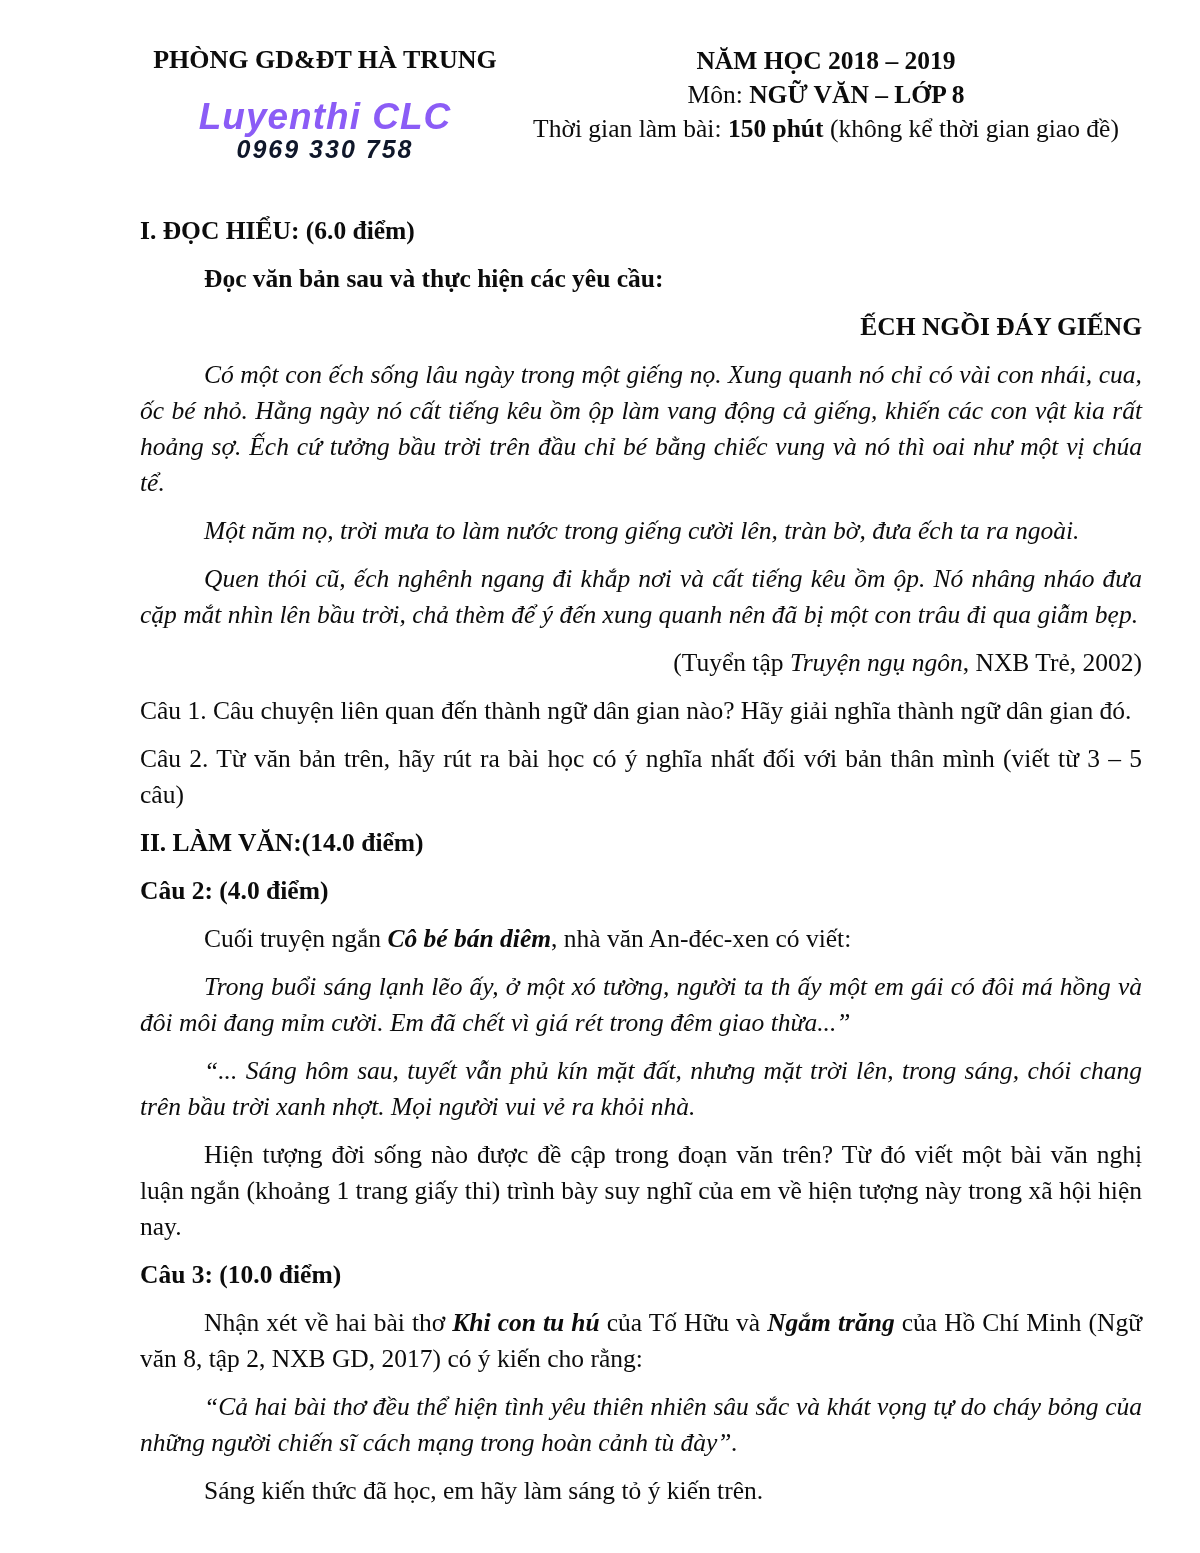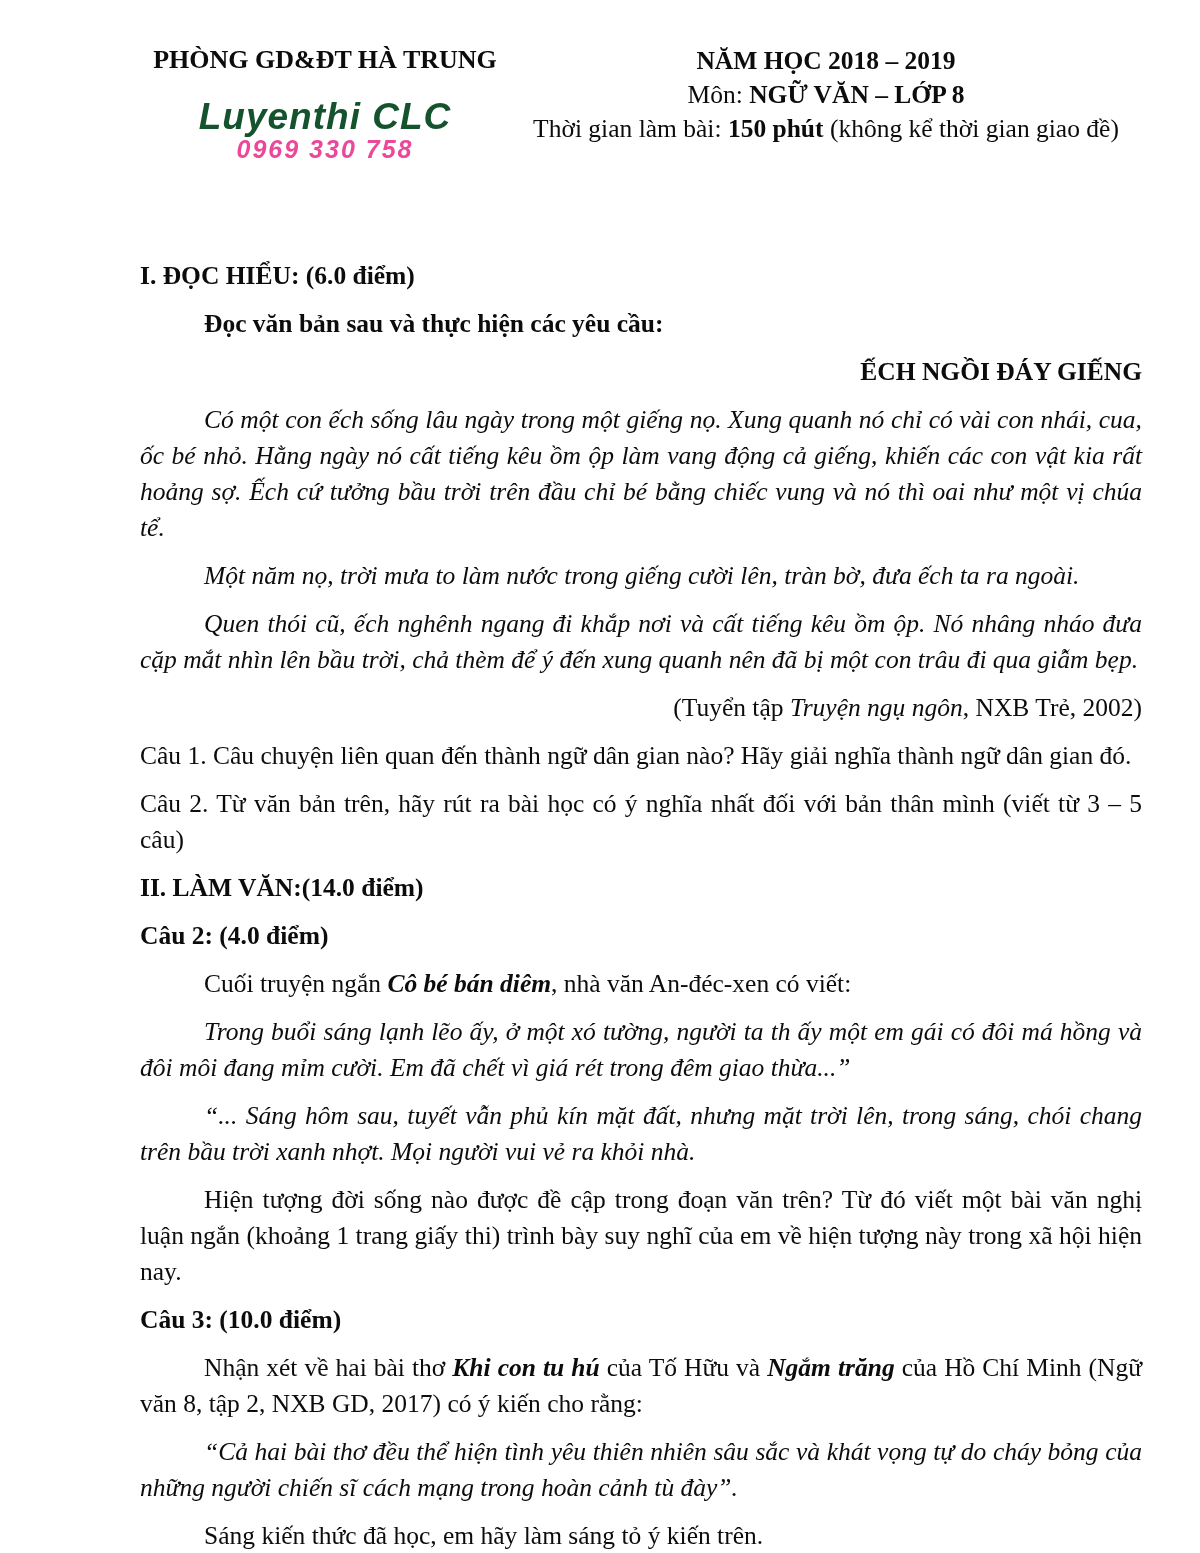--- a/index.html
+++ b/index.html
@@ -25,21 +25,21 @@
     font-size:37px;line-height:38px;letter-spacing:1px;
   }
   .logo-phone{
     font-family:"Liberation Sans", sans-serif;
     font-style:italic;font-weight:bold;
     font-size:25px;line-height:26px;letter-spacing:2px;
   }
   .hdr-right{flex:1;text-align:center;font-size:25.5px;line-height:34px;}
   .hdr-right .b{font-weight:bold;}
   
-  .doc{margin-top:96px;}
+  .doc{margin-top:51px;}
   .doc p{
     font-size:25.5px;
     line-height:36px;
     margin:0 0 12px 0;
   }
   .b{font-weight:bold;}
   .i{font-style:italic;}
   .indent{text-indent:64px;}
   .just{text-align:justify;}
   .center{text-align:right;}
@@ -47,22 +47,22 @@
 </style>
 </head>
 <body>
 
 <div class="page">
 
   <div class="hdr">
     <div class="hdr-left">
       <div class="org">PHÒNG GD&amp;ĐT HÀ TRUNG</div>
       <div class="logo">
-        <div class="logo-name" style="color: #14532d;">Luyenthi CLC</div>
-        <div class="logo-phone" style="color: #ec4899;">0969 330 758</div>
+        <div class="logo-name" style="color: #8b5cf6;">Luyenthi CLC</div>
+        <div class="logo-phone" style="color: #0f172a;">0969 330 758</div>
       </div>
     </div>
     <div class="hdr-right">
       <div class="b">NĂM HỌC 2018 – 2019</div>
       <div><span>Môn: </span><span class="b">NGỮ VĂN – LỚP 8</span></div>
       <div><span>Thời gian làm bài: </span><span class="b">150 phút</span><span> (không kể thời gian giao đề)</span></div>
     </div>
   </div>
 
   <div class="doc">

